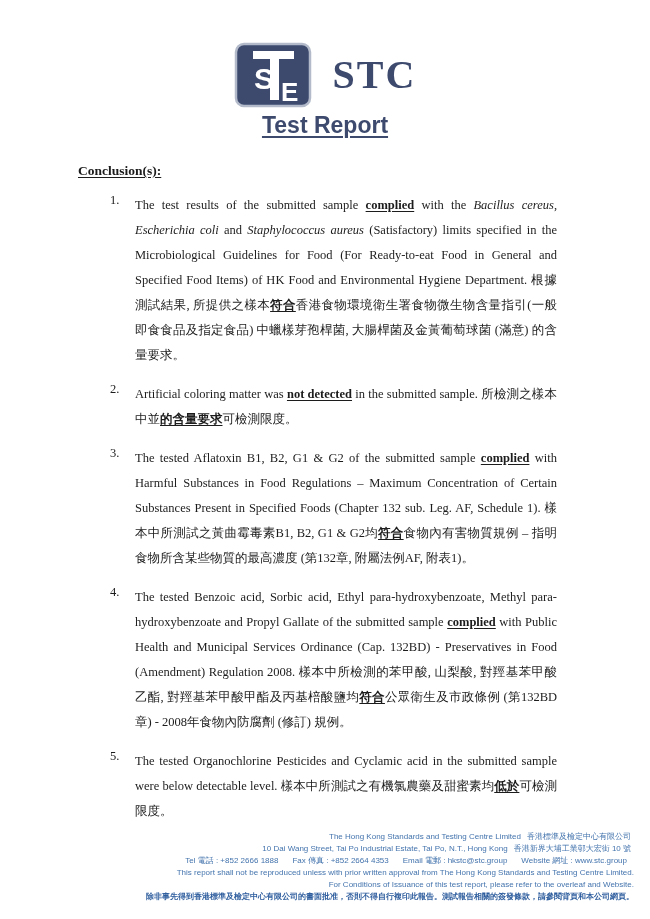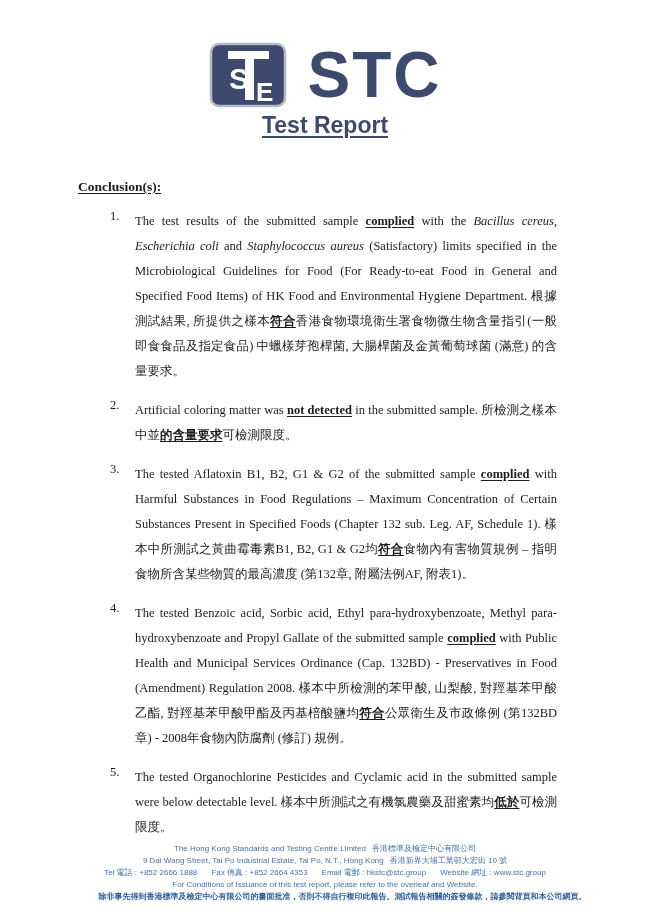--- a/index.html
+++ b/index.html
@@ -16,23 +16,23 @@
     margin:0 auto;
     background:#ffffff;
     font-family:"Liberation Serif", serif;
     color:var(--text-black);
     overflow:hidden;
   }
   
   .header{padding-top:42px;}
   .logo-row{display:flex;justify-content:center;align-items:center;height:66px;}
   .brand{
-    font-family:Liberation Sans, sans-serif;
+    font-family:Liberation Serif, serif;
     font-weight:700;
-    font-size:64px;
+    font-size:40px;
     line-height:60px;
     letter-spacing:2px;
     color:var(--brand-navy);
     margin-left:21px;
   }
   .title{
     text-align:center;
     margin-top:4px;
     font-family:"Liberation Sans", sans-serif;
     font-weight:700;
@@ -46,21 +46,21 @@
     display:flex;
     justify-content:space-between;
     align-items:flex-start;
     padding:0 77px 0 78px;
     margin-top:27px;
     font-size:13.5px;
     line-height:16px;
   }
   .meta-label{display:inline-block;width:40px;}
   
-  .conclusions{margin-top:40px;}
+  .conclusions{margin-top:24px;}
   .heading{
     margin-left:78px;
     font-weight:700;
     font-size:13.5px;
     text-decoration:underline;
     text-underline-offset:2px;
   }
   .item{
     display:flex;
     padding:0 93px 0 110px;
@@ -74,22 +74,22 @@
   .item .text{
     flex:1;
     text-align:justify;
     font-size:12.5px;
     line-height:25px;
   }
   .seg-bu{font-weight:700;text-decoration:underline;text-underline-offset:2px;}
   .seg-i{font-style:italic;}
   
   .footer{
-    position:absolute;left:0;right:0;bottom:16px;
-    text-align:center;
+    position:absolute;left:0;right:16px;bottom:16px;
+    text-align:right;
     font-family:"Liberation Sans", sans-serif;
     font-size:8px;
     line-height:12px;
     color:var(--footer-blue);
   }
   .f-line span{margin:0 3px;}
   .f-zh{color:var(--footer-navy);font-weight:700;margin-left:35px;}
   .f-contact span{margin:8px 7px;}
 </style>
 </head>
@@ -139,22 +139,23 @@
       <span class="num">5.</span>
       <p class="text"><span>The tested Organochlorine Pesticides and Cyclamic acid in the submitted sample were below detectable level. 樣本中所測試之有機氯農藥及甜蜜素均</span><span class="seg-bu">低於</span><span>可檢測限度。</span></p>
     </div>
   </section>
 
   <footer class="footer">
     <div class="f-line">
       <span>The Hong Kong Standards and Testing Centre Limited</span><span>香港標準及檢定中心有限公司</span>
     </div>
     <div class="f-line">
-      <span>9 Dai Wang Street, Tai Po Industrial Estate, Tai Po, N.T., Hong Kong</span><span>香港新界大埔工業邨大宏街 10 號</span>
+      <span>10 Dai Wang Street, Tai Po Industrial Estate, Tai Po, N.T., Hong Kong</span><span>香港新界大埔工業邨大宏街 10 號</span>
     </div>
     <div class="f-line f-contact">
       <span>Tel 電話 : +852 2666 1888</span><span>Fax 傳真 : +852 2664 4353</span><span>Email 電郵 : hkstc@stc.group</span><span>Website 網址 : www.stc.group</span>
     </div>
+    <div class="f-line">This report shall not be reproduced unless with prior written approval from The Hong Kong Standards and Testing Centre Limited.</div>
     <div class="f-line">For Conditions of Issuance of this test report, please refer to the overleaf and Website.</div>
     <div class="f-line f-zh">除非事先得到香港標準及檢定中心有限公司的書面批准，否則不得自行複印此報告。測試報告相關的簽發條款，請參閱背頁和本公司網頁。</div>
   </footer>
 
 </div>
 
 </body></html>

